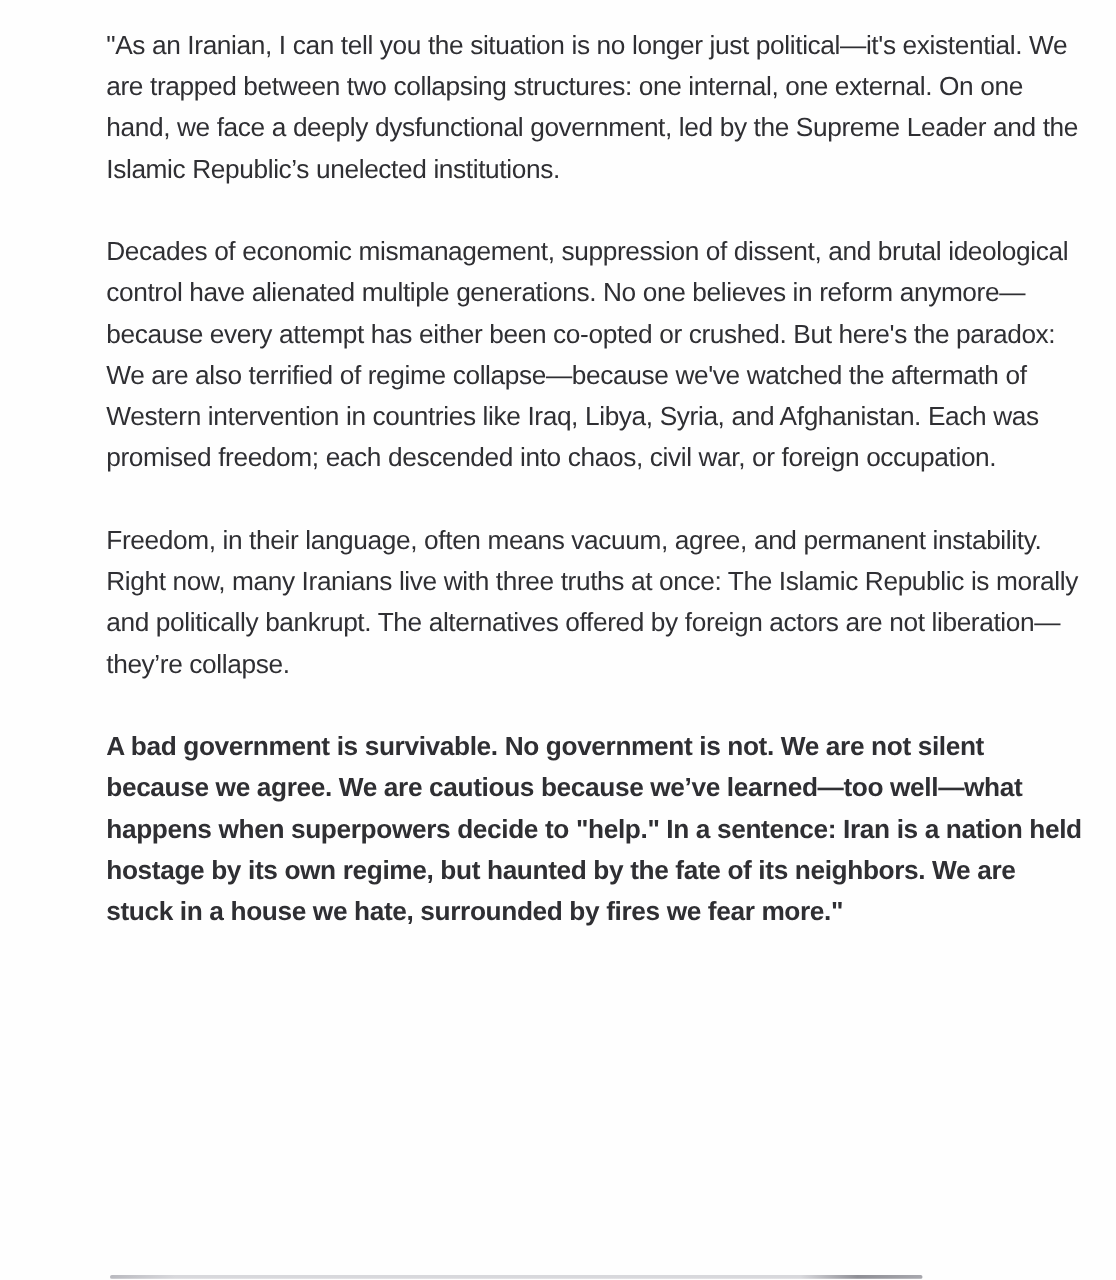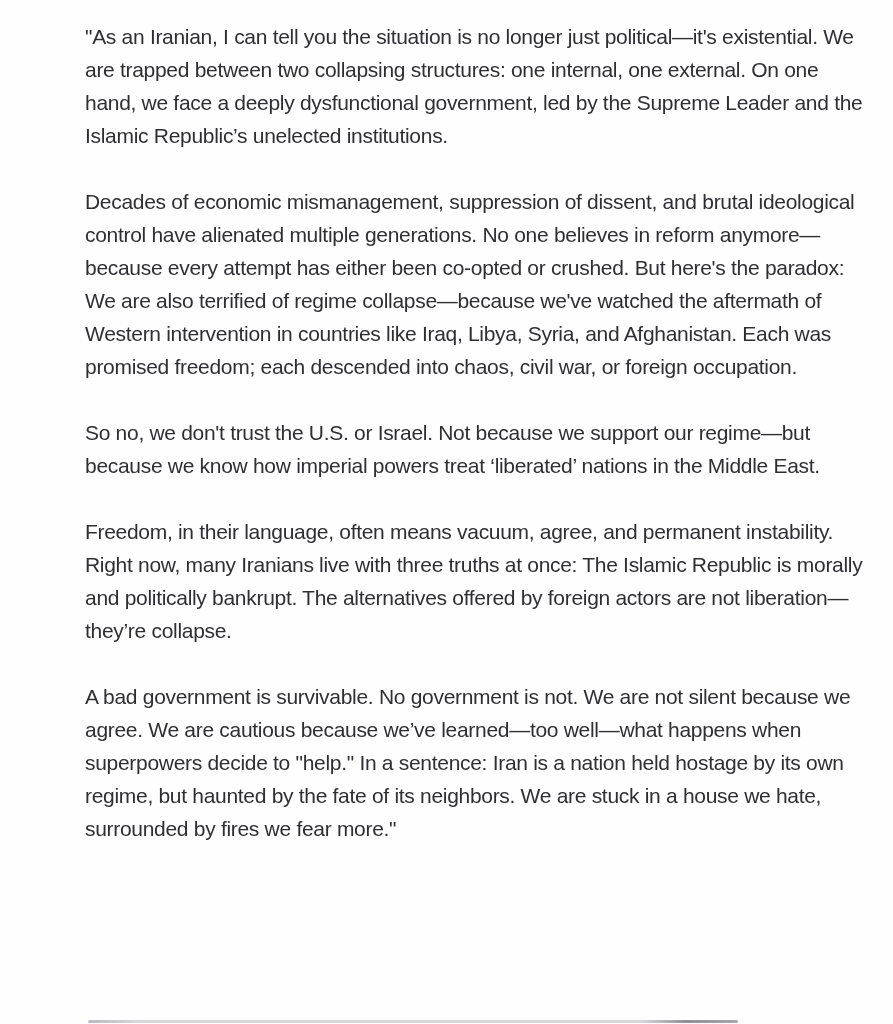--- a/index.html
+++ b/index.html
@@ -23,20 +23,21 @@
     font-size: 21px;
     line-height: 33px;
     letter-spacing: -0.3px;
     text-align: left;
   }
   .text-block p {
     margin: 0 0 33px 0;
   }
   .text-block p:last-child {
     margin-bottom: 15px;
+    font-weight: bold;
   }
   .bottom-bar {
     position: absolute;
     left: 88px;
     bottom: 1px;
     width: 650px;
     height: 3px;
     border-radius: 2px;
     background: linear-gradient(to right,
       #b9b9bf 0%,
@@ -46,18 +47,17 @@
       #a8a8ae 100%);
   }
 </style>
 </head>
 <body>
 
 <div class="page">
   <div class="text-block">
     <p>"As an Iranian, I can tell you the situation is no longer just political—it's existential. We are trapped between two collapsing structures: one internal, one external. On one hand, we face a deeply dysfunctional government, led by the Supreme Leader and the Islamic Republic’s unelected institutions.</p>
     <p>Decades of economic mismanagement, suppression of dissent, and brutal ideological control have alienated multiple generations. No one believes in reform anymore—because every attempt has either been co-opted or crushed. But here's the paradox: We are also terrified of regime collapse—because we've watched the aftermath of Western intervention in countries like Iraq, Libya, Syria, and Afghanistan. Each was promised freedom; each descended into chaos, civil war, or foreign occupation.</p>
-    <p>So no, we don't trust the U.S. or Israel. Not because we support our regime—but because we know how imperial powers treat ‘liberated’ nations in the Middle East.</p>
     <p>Freedom, in their language, often means vacuum, agree, and permanent instability. Right now, many Iranians live with three truths at once: The Islamic Republic is morally and politically bankrupt. The alternatives offered by foreign actors are not liberation—they’re collapse.</p>
     <p>A bad government is survivable. No government is not. We are not silent because we agree. We are cautious because we’ve learned—too well—what happens when superpowers decide to "help." In a sentence: Iran is a nation held hostage by its own regime, but haunted by the fate of its neighbors. We are stuck in a house we hate, surrounded by fires we fear more."</p>
   </div>
   <div class="bottom-bar"></div>
 </div>
 
 </body></html>

